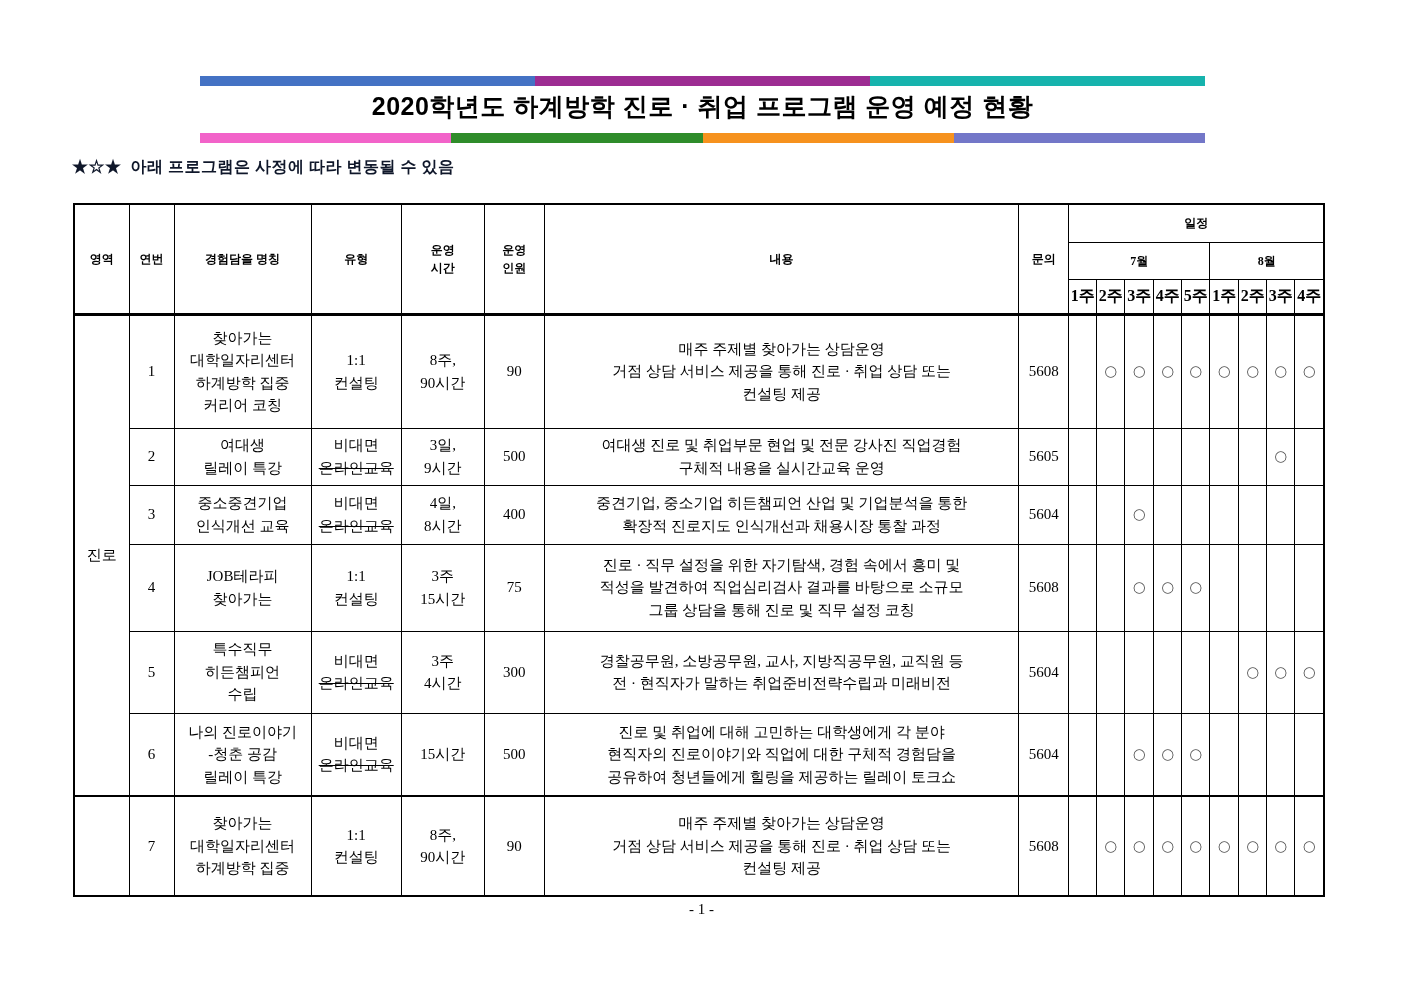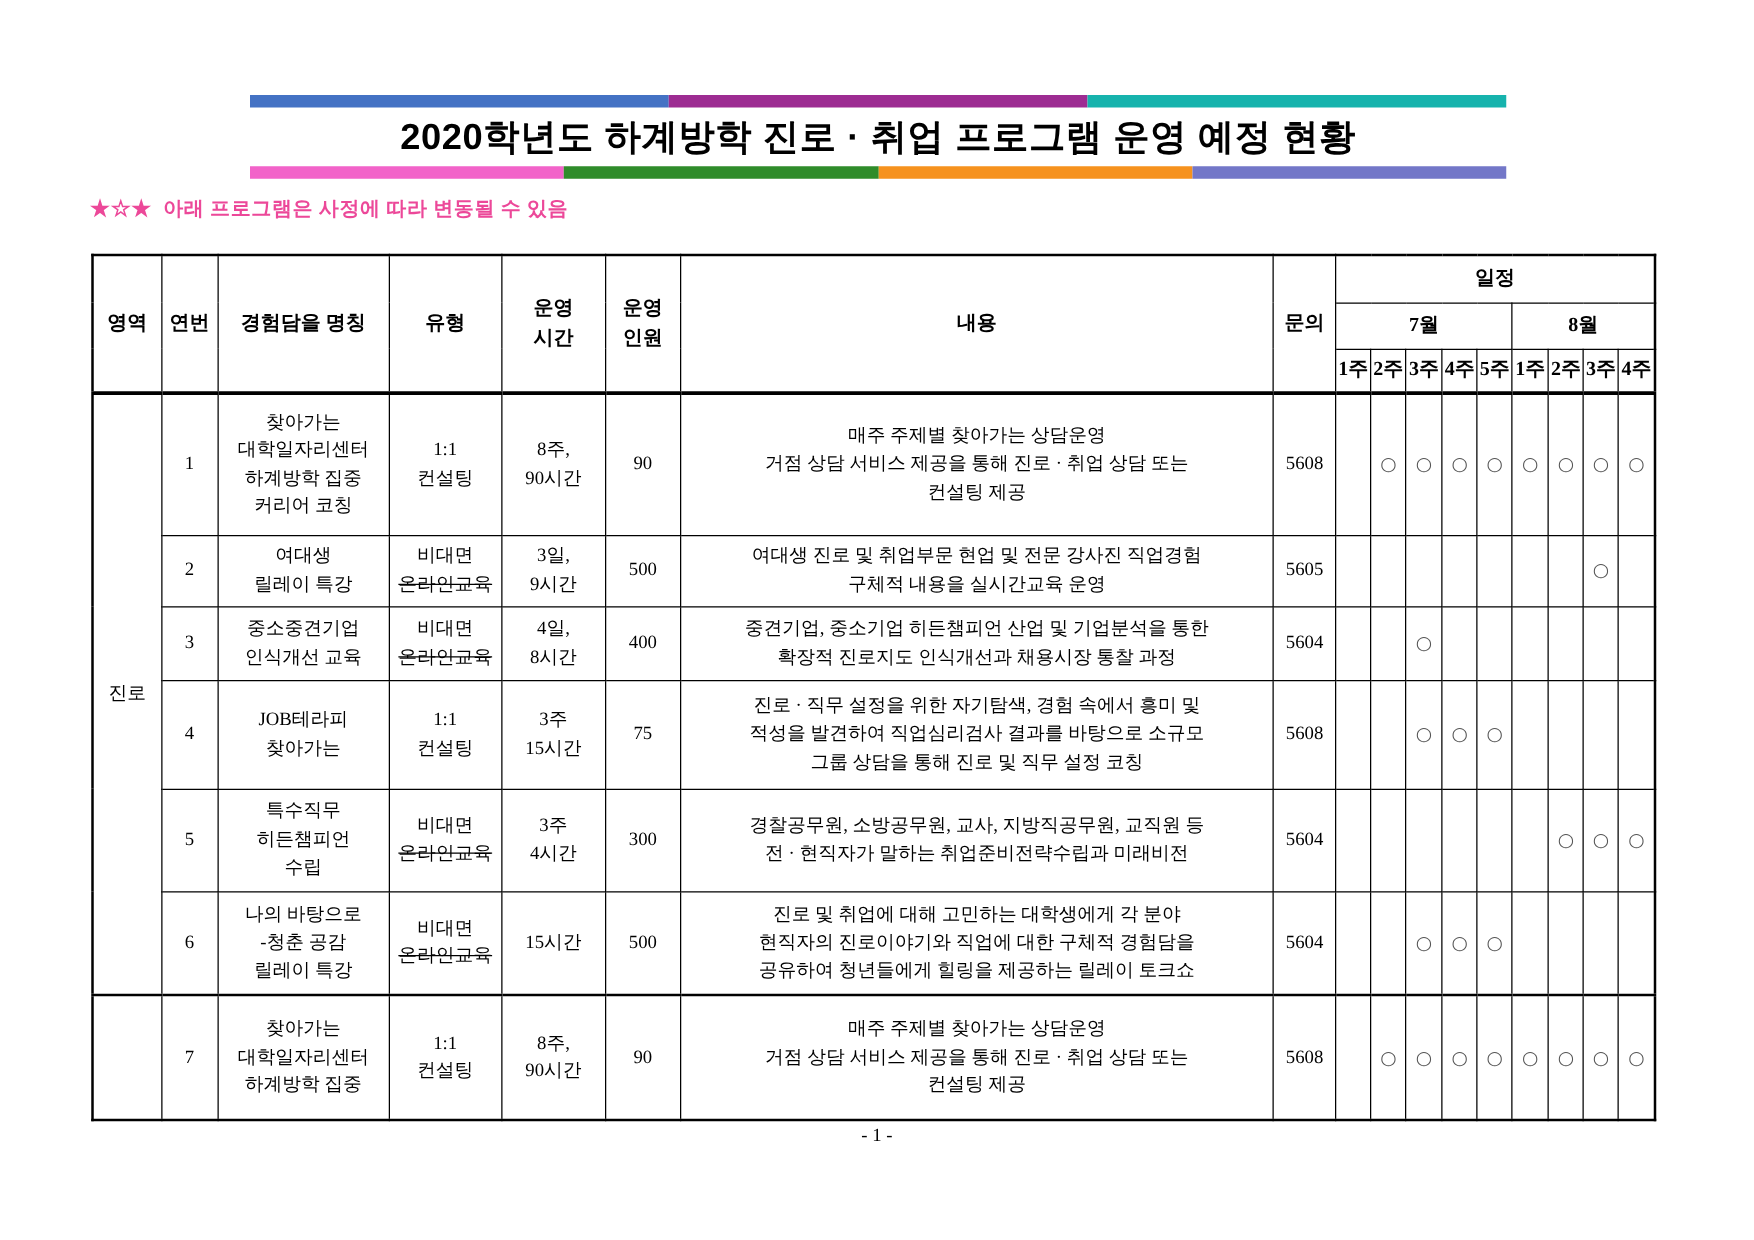--- a/index.html
+++ b/index.html
@@ -13,21 +13,21 @@
 
   
   .banner-bar { position: absolute; left: 200px; width: 1005px; height: 10px; display: flex; }
   .banner-bar.top { top: 76px; }
   .banner-bar.bottom { top: 133px; }
   .banner-bar .seg { height: 100%; flex: 1 1 0; }
   .doc-title {
     position: absolute; left: 140px; top: 90px; width: 1125px;
     text-align: center;
     font-family: "Liberation Sans", "DejaVu Sans", sans-serif;
-    font-weight: 800; font-size: 29px; letter-spacing: 0.5px;
+    font-weight: 800; font-size: 25px; letter-spacing: 0.5px;
     white-space: nowrap;
   }
   .note-line {
     position: absolute; left: 72px; top: 157px;
     font-size: 16px; font-weight: bold; white-space: pre;
     letter-spacing: 0.5px;
   }
 
   
   table.program-table {
@@ -35,21 +35,21 @@
     border-collapse: collapse; table-layout: fixed;
     width: 1252px;
     border: 2px solid #000;
   }
   .program-table th, .program-table td {
     border: 1px solid #000;
     text-align: center; vertical-align: middle;
     padding: 1px 3px;
     font-size: 15px; line-height: 1.5;
   }
-  .program-table thead th { font-weight: bold; font-size: 16px; }
+  .program-table thead th { font-weight: bold; font-size: 12px; }
   .program-table thead th.week-th { font-size: 16px; padding: 0 1px; height: 35px; }
   .pre { white-space: pre-line; }
   tbody tr:first-child td { border-top: 3px solid #000; }
   tbody tr.section-break td { border-top: 2px solid #000; }
   .area-cell { font-size: 16px; margin-left: 32px; }
   .type-line { display: block; }
   .strike { text-decoration: line-through; }
   .circle-cell {
     font-family: "DejaVu Sans", sans-serif;
     font-size: 19px; color: #555; padding: 0;
@@ -74,21 +74,21 @@
 
   <div class="doc-title">2020학년도 하계방학 진로 · 취업 프로그램 운영 예정 현황</div>
 
   <div class="banner-bar bottom">
     <span class="seg" style="background: rgb(242, 99, 201);"></span>
     <span class="seg" style="background: rgb(47, 140, 42);"></span>
     <span class="seg" style="background: rgb(246, 146, 30);"></span>
     <span class="seg" style="background: rgb(115, 119, 200);"></span>
   </div>
 
-  <div class="note-line" style="color: #ec4899;">★☆★  아래 프로그램은 사정에 따라 변동될 수 있음</div>
+  <div class="note-line" style="color: #0f172a;">★☆★  아래 프로그램은 사정에 따라 변동될 수 있음</div>
 
   <table class="program-table">
     <colgroup>
       <col style="width:55px">
         <col style="width:45px">
         <col style="width:137px">
       <col style="width:90px">
         <col style="width:83px">
         <col style="width:60px">
       <col style="width:474px">
@@ -255,21 +255,21 @@
         <td class="circle-cell"></td>
         <td class="circle-cell"></td>
         <td class="circle-cell"></td>
         <td class="circle-cell"></td>
         <td class="circle-cell">○</td>
         <td class="circle-cell">○</td>
         <td class="circle-cell">○</td>
       </tr>
       <tr style="height:83px">
         <td>6</td>
-        <td class="pre">나의 바탕으로
+        <td class="pre">나의 진로이야기
 -청춘 공감
 릴레이 특강</td>
         <td>
           <span class="type-line">비대면</span>
           <span class="type-line strike">온라인교육</span>
         </td>
         <td class="pre">15시간</td>
         <td>500</td>
         <td class="pre">진로 및 취업에 대해 고민하는 대학생에게 각 분야
 현직자의 진로이야기와 직업에 대한 구체적 경험담을

